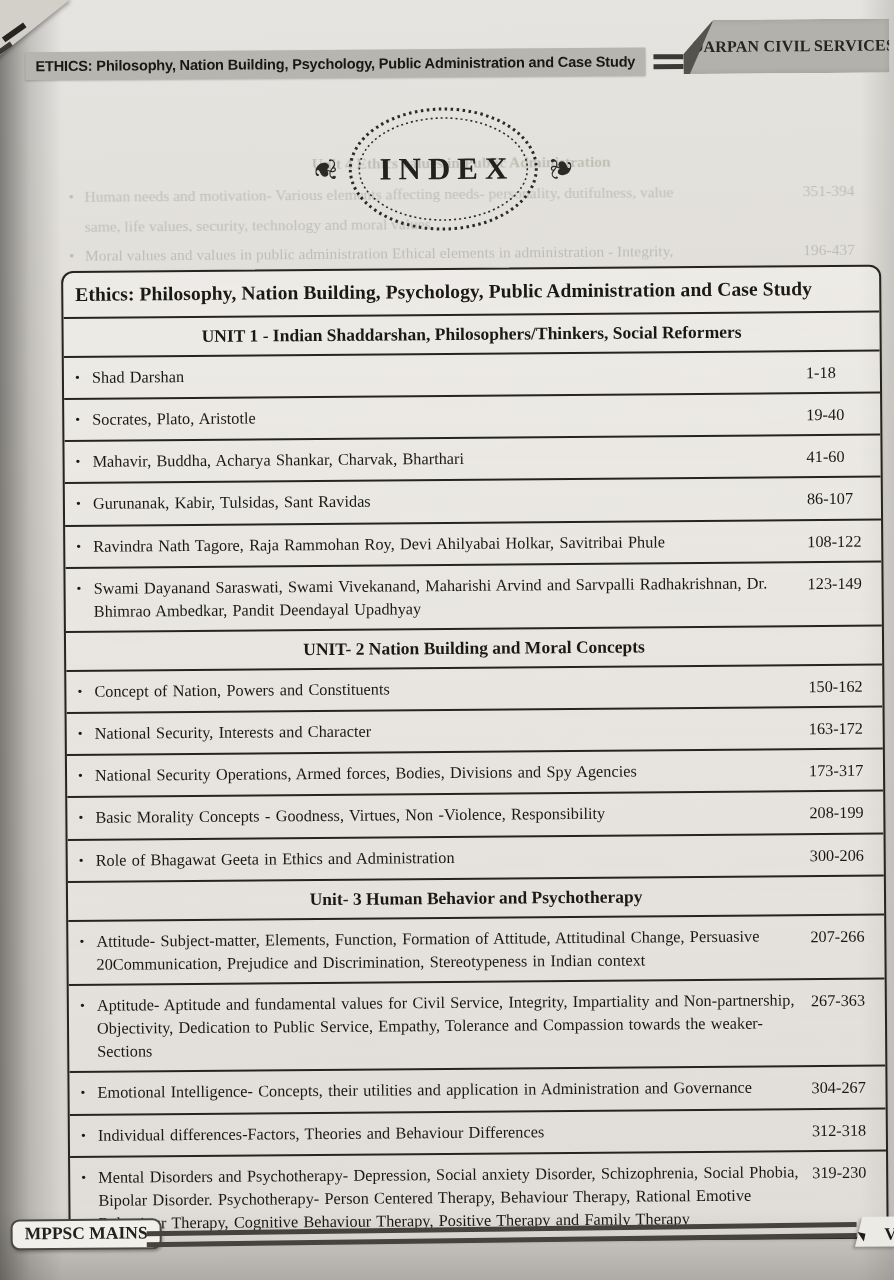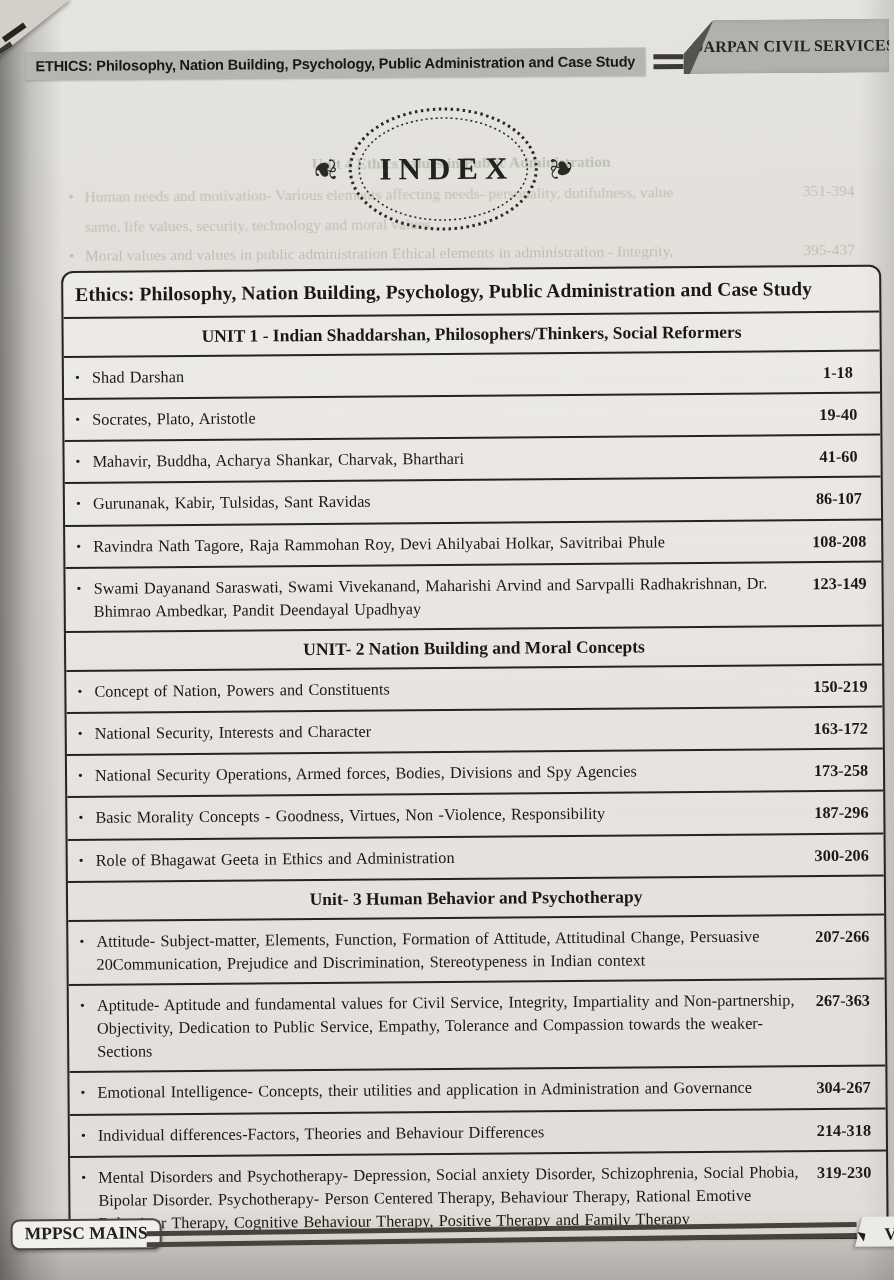--- a/index.html
+++ b/index.html
@@ -86,21 +86,21 @@
     padding:8px 10px;border-bottom:2px solid #26241f;
   }
   .item-row{
     display:flex;align-items:flex-start;
     padding:8px 10px 8px 11px;border-bottom:2px solid #26241f;
     font-size:16.3px;line-height:1.42;
   }
   .item-row:last-child{border-bottom:none;}
   .bullet{flex:none;width:17px;font-size:14px;padding-top:2px;}
   .item-text{flex:1;padding-right:12px;word-spacing:1.2px;}
-  .item-pages{flex:none;min-width:64px;text-align:center;padding-top:1px;font-weight:bold;}
+  .item-pages{flex:none;min-width:64px;text-align:left;padding-top:1px;}
 
   
   .footer{position:absolute;left:0;right:0;top:1212px;height:50px;}
   .badge{
     position:absolute;left:6px;top:4px;background:#f1efeb;
     border:2px solid #4a4843;border-radius:9px;padding:2px 12px 4px 12px;
     font-weight:bold;font-size:17.5px;color:#23211c;
     box-shadow:1px 2px 3px rgba(0,0,0,.3);
   }
   .f-rule{
@@ -147,21 +147,21 @@
             <div class="g-pages">351-394</div>
           </div>
           <div class="g-line">
             <span class="g-bullet"></span>
             <div class="g-text">same, life values, security, technology and moral values</div>
             <div class="g-pages"></div>
           </div>
           <div class="g-line">
             <span class="g-bullet">•</span>
             <div class="g-text">Moral values and values in public administration Ethical elements in administration - Integrity,</div>
-            <div class="g-pages">395-437</div>
+            <div class="g-pages">196-437</div>
           </div>
         </div>
     </div>
 
     <div class="medallion">
       <svg viewBox="0 0 230 142">
         <ellipse cx="115" cy="71" rx="93" ry="60" fill="none" stroke="#2c2a25" stroke-width="3" stroke-dasharray="2.5 3.5"></ellipse>
         <ellipse cx="115" cy="71" rx="84" ry="51" fill="none" stroke="#2c2a25" stroke-width="1.6" stroke-dasharray="2 3"></ellipse>
       </svg>
       <span class="orn orn-left">❦</span>
@@ -189,47 +189,47 @@
             <div class="item-pages">41-60</div>
           </div>
           <div class="item-row">
             <span class="bullet">•</span>
             <div class="item-text">Gurunanak, Kabir, Tulsidas, Sant Ravidas</div>
             <div class="item-pages">86-107</div>
           </div>
           <div class="item-row">
             <span class="bullet">•</span>
             <div class="item-text">Ravindra Nath Tagore, Raja Rammohan Roy, Devi Ahilyabai Holkar, Savitribai Phule</div>
-            <div class="item-pages">108-208</div>
+            <div class="item-pages">108-122</div>
           </div>
           <div class="item-row">
             <span class="bullet">•</span>
             <div class="item-text">Swami Dayanand Saraswati, Swami Vivekanand, Maharishi Arvind and Sarvpalli Radhakrishnan, Dr. Bhimrao Ambedkar, Pandit Deendayal Upadhyay</div>
             <div class="item-pages">123-149</div>
           </div>
           <div class="unit-row">UNIT- 2 Nation Building and Moral Concepts</div>
           <div class="item-row">
             <span class="bullet">•</span>
             <div class="item-text">Concept of Nation, Powers and Constituents</div>
-            <div class="item-pages">150-219</div>
+            <div class="item-pages">150-162</div>
           </div>
           <div class="item-row">
             <span class="bullet">•</span>
             <div class="item-text">National Security, Interests and Character</div>
             <div class="item-pages">163-172</div>
           </div>
           <div class="item-row">
             <span class="bullet">•</span>
             <div class="item-text">National Security Operations, Armed forces, Bodies, Divisions and Spy Agencies</div>
-            <div class="item-pages">173-258</div>
+            <div class="item-pages">173-317</div>
           </div>
           <div class="item-row">
             <span class="bullet">•</span>
             <div class="item-text">Basic Morality Concepts - Goodness, Virtues, Non -Violence, Responsibility</div>
-            <div class="item-pages">187-296</div>
+            <div class="item-pages">208-199</div>
           </div>
           <div class="item-row">
             <span class="bullet">•</span>
             <div class="item-text">Role of Bhagawat Geeta in Ethics and Administration</div>
             <div class="item-pages">300-206</div>
           </div>
           <div class="unit-row">Unit- 3 Human Behavior and Psychotherapy</div>
           <div class="item-row">
             <span class="bullet">•</span>
             <div class="item-text">Attitude- Subject-matter, Elements, Function, Formation of Attitude, Attitudinal Change, Persuasive 20Communication, Prejudice and Discrimination, Stereotypeness in Indian context</div>
@@ -241,21 +241,21 @@
             <div class="item-pages">267-363</div>
           </div>
           <div class="item-row">
             <span class="bullet">•</span>
             <div class="item-text">Emotional Intelligence- Concepts, their utilities and application in Administration and Governance</div>
             <div class="item-pages">304-267</div>
           </div>
           <div class="item-row">
             <span class="bullet">•</span>
             <div class="item-text">Individual differences-Factors, Theories and Behaviour Differences</div>
-            <div class="item-pages">214-318</div>
+            <div class="item-pages">312-318</div>
           </div>
           <div class="item-row">
             <span class="bullet">•</span>
             <div class="item-text">Mental Disorders and Psychotherapy- Depression, Social anxiety Disorder, Schizophrenia, Social Phobia, Bipolar Disorder. Psychotherapy- Person Centered Therapy, Behaviour Therapy, Rational Emotive Behaviour Therapy, Cognitive Behaviour Therapy, Positive Therapy and Family Therapy</div>
             <div class="item-pages">319-230</div>
           </div>
         </div>
     </div>
 
     <div class="footer">

